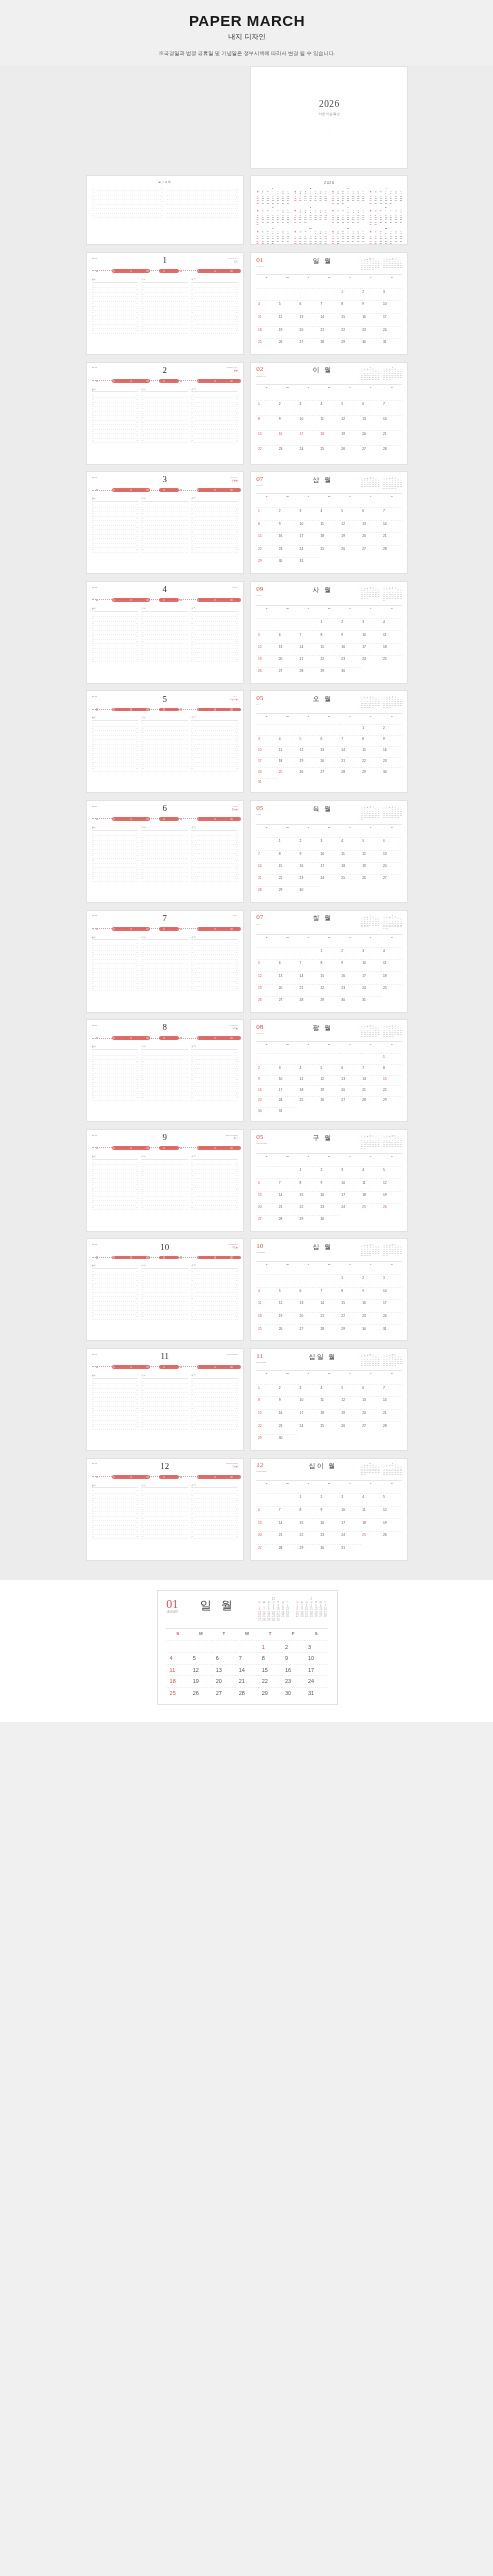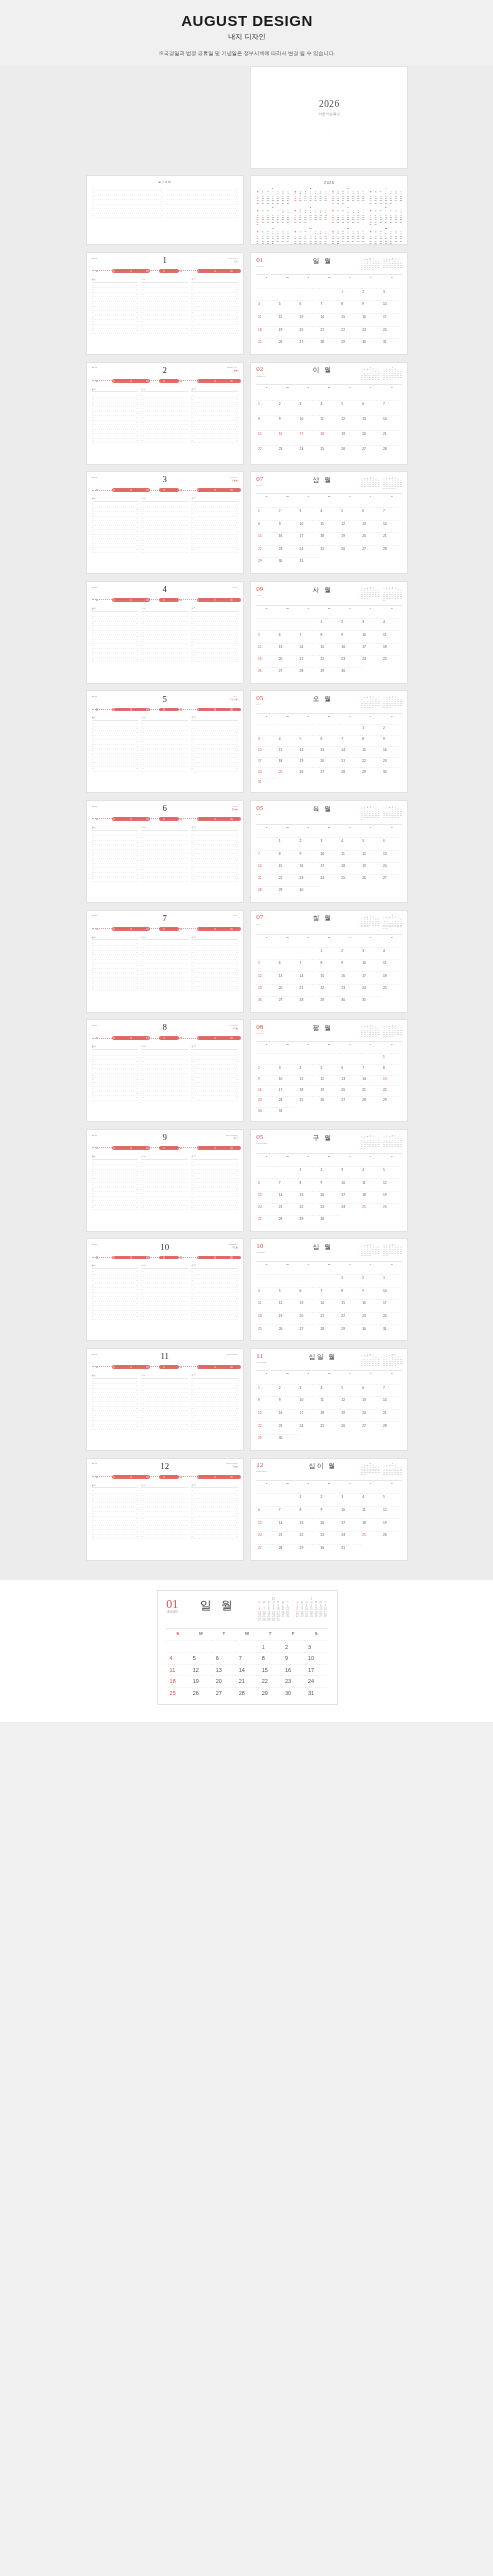--- a/index.html
+++ b/index.html
@@ -232,21 +232,21 @@
   .big-cell.red { color: #d9534f; }
   .big-cell.empty { color: transparent; }
   .bottom-area { background: #fff; padding: 10px 0 16.5px 0; display: flex; justify-content: center; }
 </style>
 </head>
 <body>
 
 <div class="page">
 
   <div class="header">
-    <h1 class="header-title">AUGUST DESIGN</h1>
+    <h1 class="header-title">PAPER MARCH</h1>
     <div class="header-sub">내지 디자인</div>
     <div class="header-note">※국경일과 법정 공휴일 및 기념일은 정부시책에 따라서 변경 될 수 있습니다.</div>
   </div>
 
   <div class="sheet">
 
     <div class="row">
       <div class="spacer"></div>
       <div class="card tall">
         <div class="cover">

